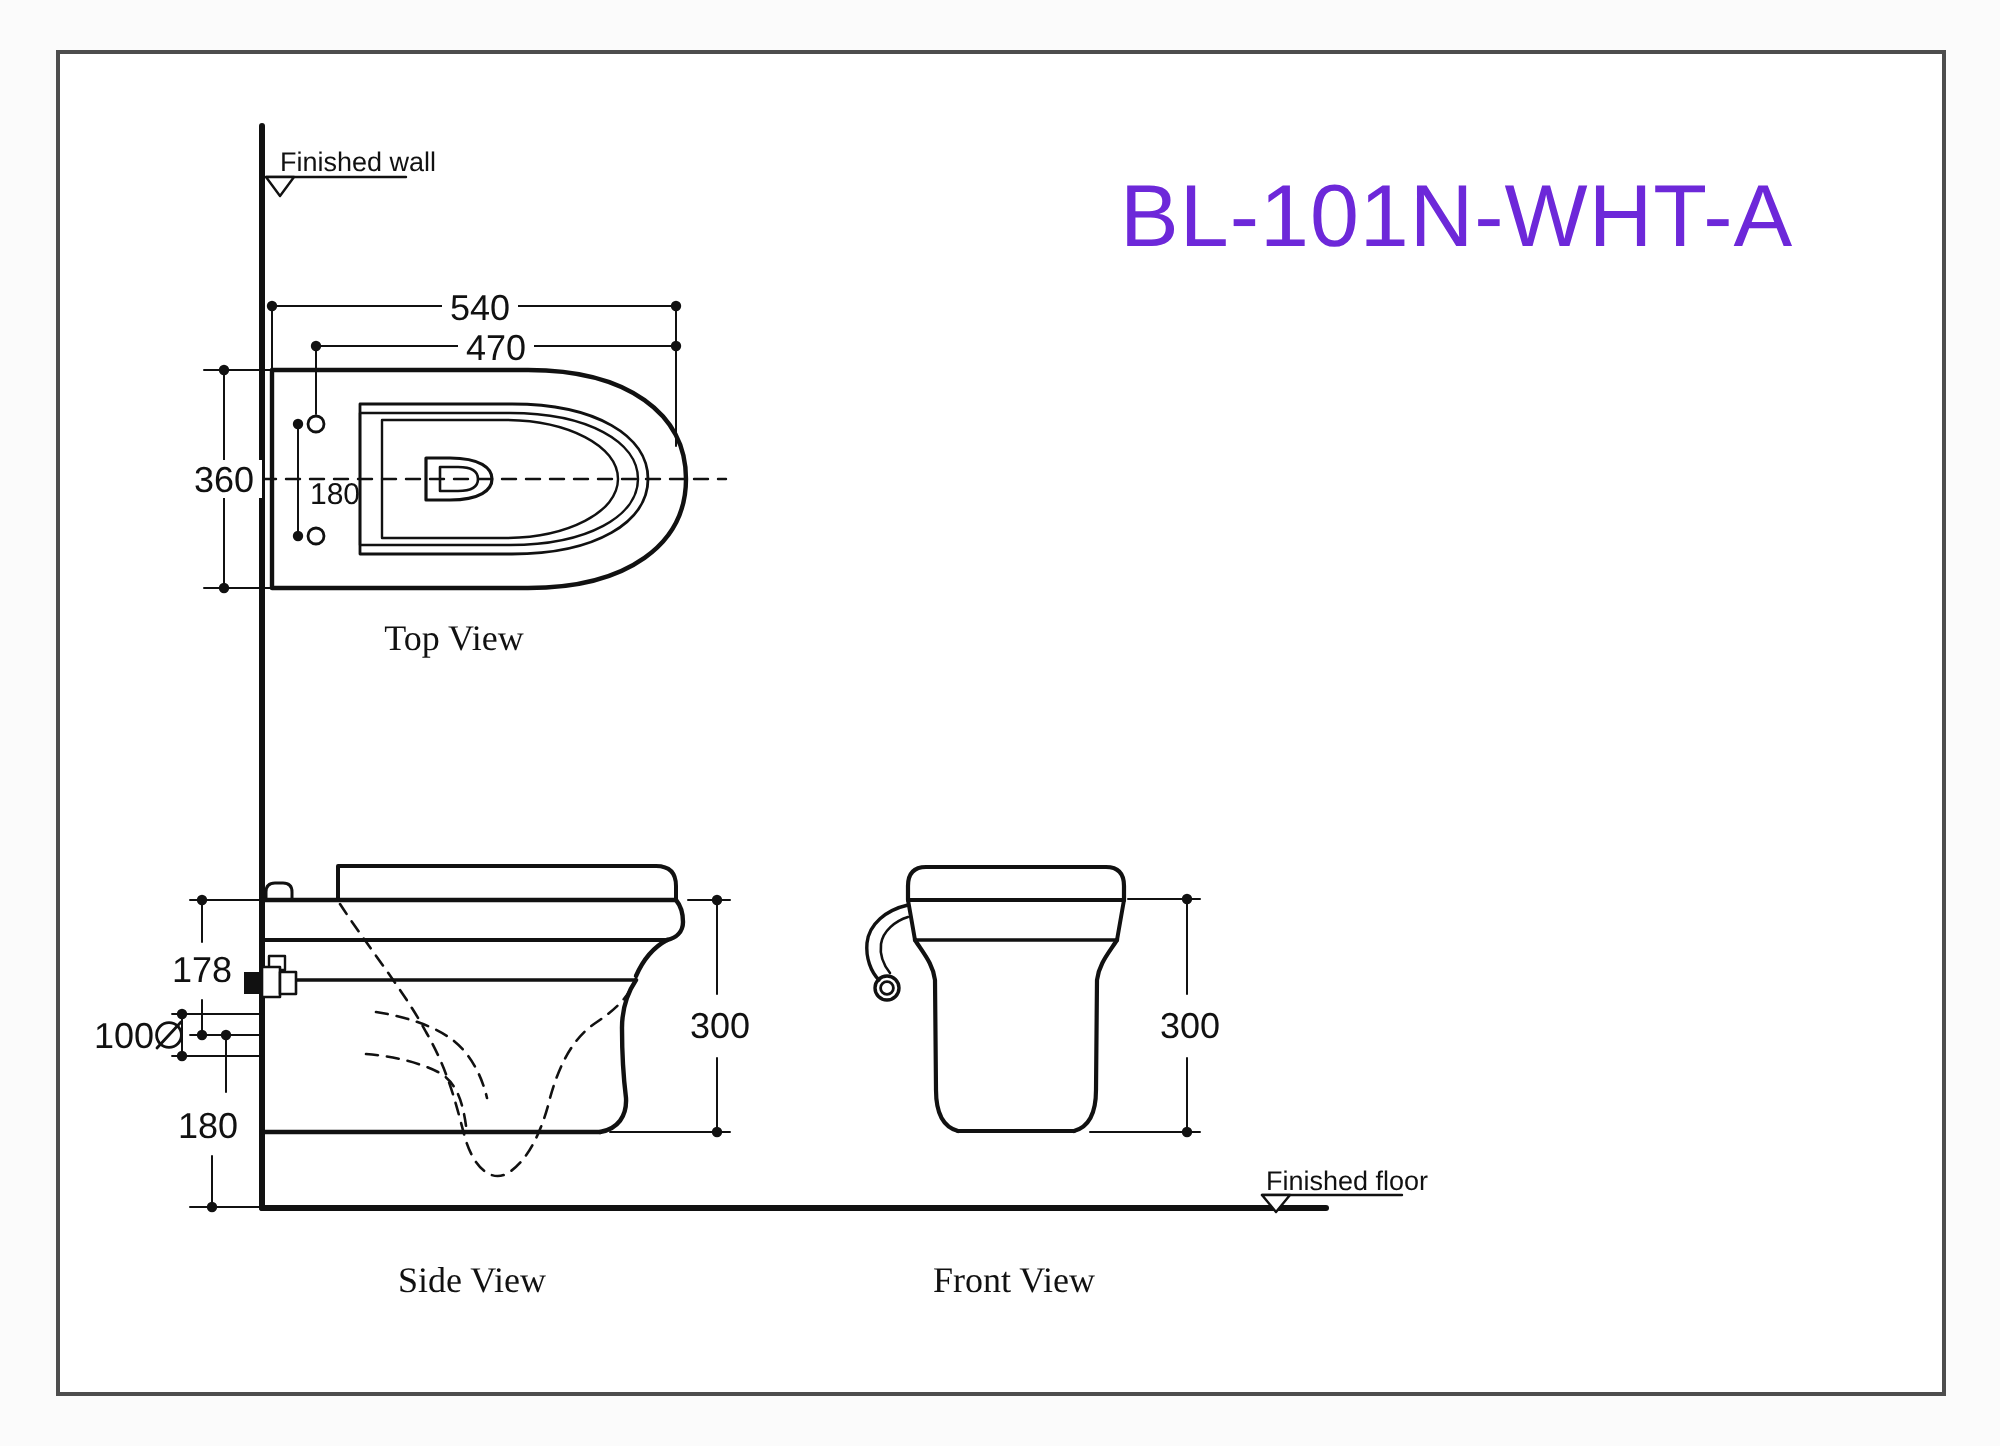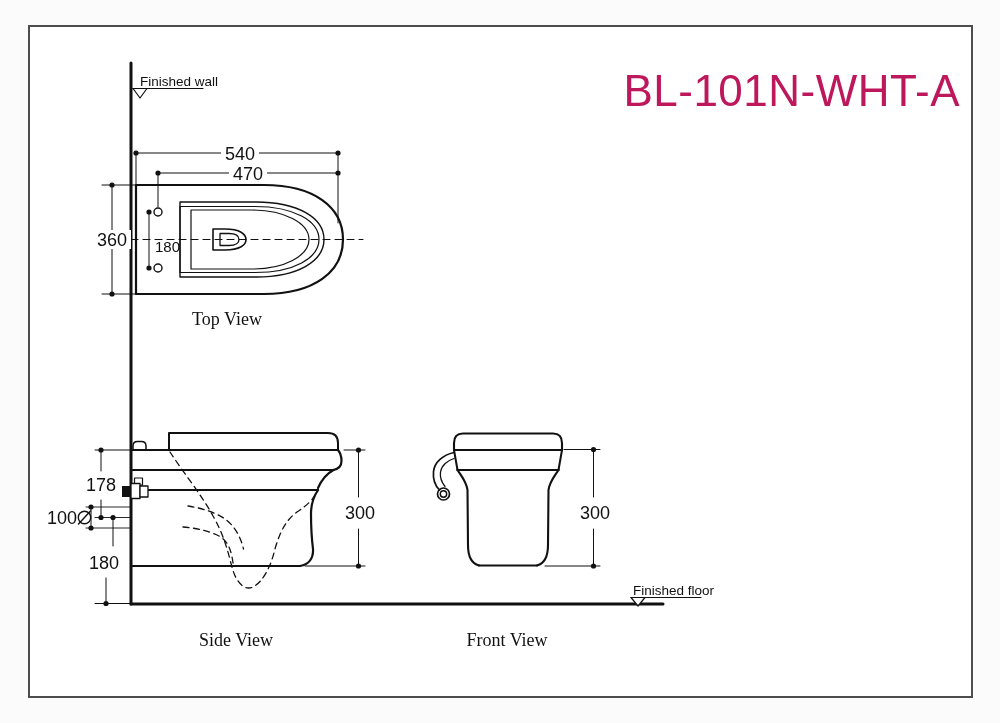--- a/index.html
+++ b/index.html
@@ -8,22 +8,22 @@
     background:#fbfbfb;
     font-family:"Liberation Sans", sans-serif;
     position:relative;
     overflow:hidden;
   }
   .frame{
     position:absolute;left:28px;top:25px;width:941px;height:669px;
     border:2px solid #4d4d4d;background:#ffffff;
   }
   .title{
-    position:absolute;left:560px;top:66px;width:400px;
-    text-align:right;font-size:44px;color:#be185d;
+    position:absolute;left:560px;top:84px;width:400px;
+    text-align:left;font-size:44px;color:#6d28d9;
     letter-spacing:0.5px;white-space:nowrap;
   }
   svg.draw{position:absolute;left:0;top:0;}
   svg text{font-family:"Liberation Sans", sans-serif;fill:#111;}
   svg text.dim{font-size:18px;}
   svg text.dim-s{font-size:15px;}
   svg text.viewlabel{font-family:"Liberation Serif", serif;font-size:18px;}
   svg text.note{font-size:13.5px;}
   path,line,circle,rect{vector-effect:none;}
 </style>

